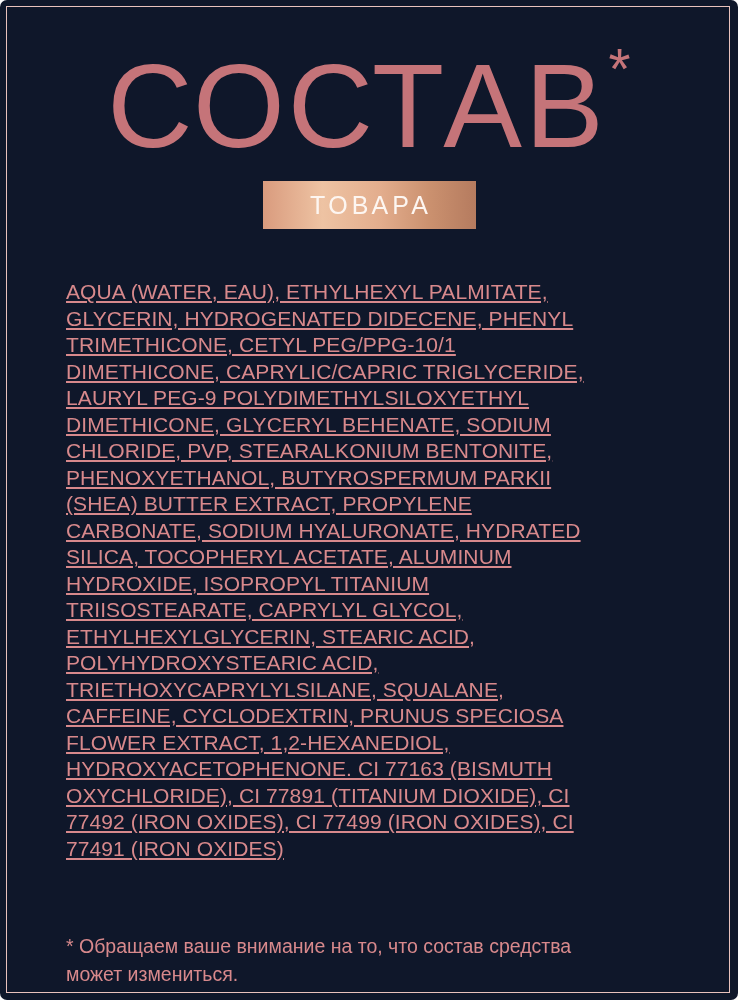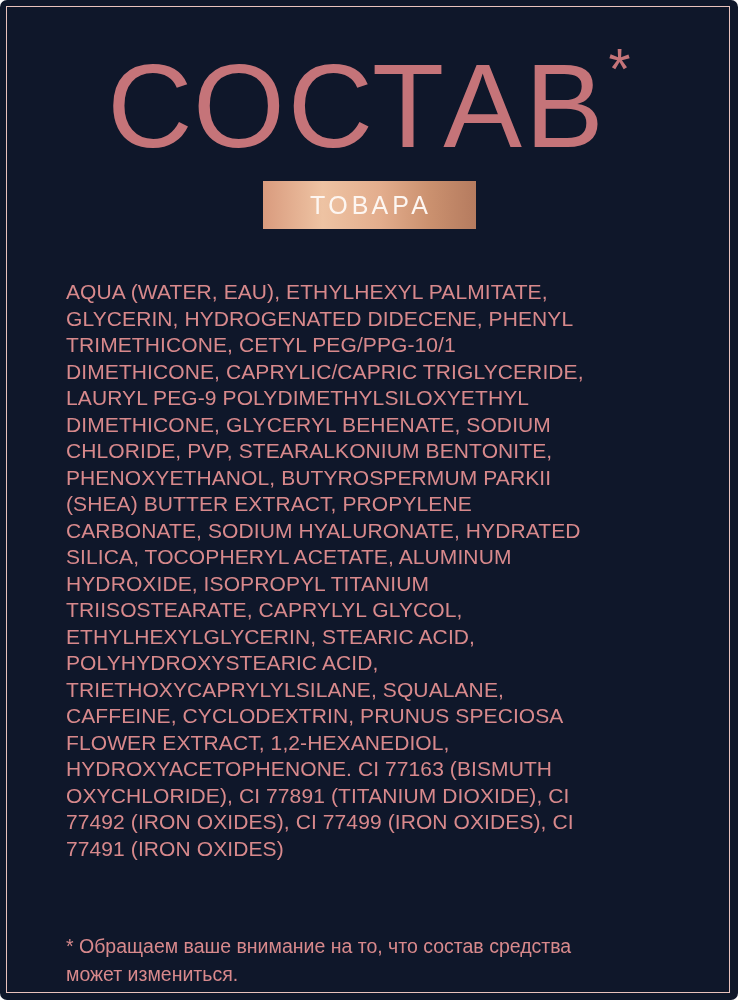--- a/index.html
+++ b/index.html
@@ -58,20 +58,21 @@
     letter-spacing: 4px;
     padding-left: 4px; 
   }
   .ingredients {
     margin: 50px 52px 0 66px;
     color: #d8898c;
     font-size: 21px;
     line-height: 26.5px;
     letter-spacing: 0.1px;
     white-space: pre-line;
+    text-decoration: underline;
   }
   .footnote {
     margin: 70px 52px 0 66px;
     color: #d8898c;
     font-size: 19.5px;
     line-height: 28px;
     white-space: pre-line;
   }
 </style>
 </head>

